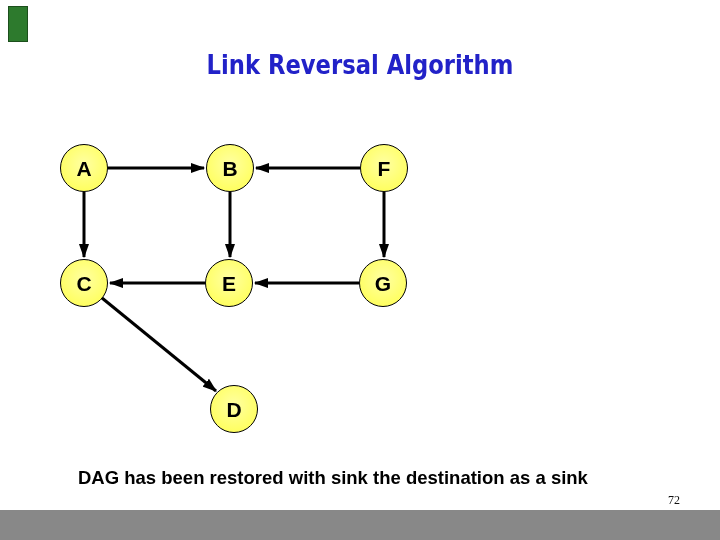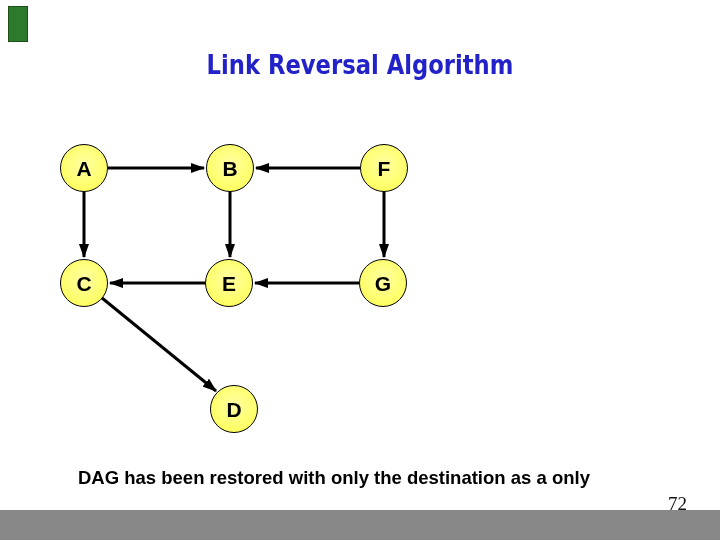--- a/index.html
+++ b/index.html
@@ -41,21 +41,21 @@
   }
   .caption{
     position:absolute;left:78px;top:466px;
     font-weight:700;font-size:18.5px;line-height:24px;
     color:var(--textblack,#000);
     white-space:nowrap;
   }
   .page-number{
     position:absolute;left:668px;top:493px;
     font-family:"Liberation Serif",serif;
-    font-size:19px;color:#111;
+    font-size:12px;color:#111;
   }
 </style>
 </head>
 <body>
 
 <div class="slide" style="--bg: #ffffff; --titleblue: #2222c8; --nodefill: #ffff63; --nodelight: #ffffa3; --nodeborder: #000000; --tab: #2d7a2d; --textblack: #000000;">
 
   <div class="corner-tab"></div>
 
   <div class="title">Link Reversal Algorithm</div>
@@ -95,17 +95,17 @@
         <span class="node-label">E</span>
       </div>
       <div class="node" style="left: 359px; top: 259px; width: 48px; height: 48px;">
         <span class="node-label">G</span>
       </div>
       <div class="node" style="left: 210px; top: 385px; width: 48px; height: 48px;">
         <span class="node-label">D</span>
       </div>
     </div>
 
-  <div class="caption">DAG has been restored with only the destination as a only</div>
+  <div class="caption">DAG has been restored with sink the destination as a sink</div>
 
   <div class="page-number">72</div>
 
 </div>
 
 </body></html>

